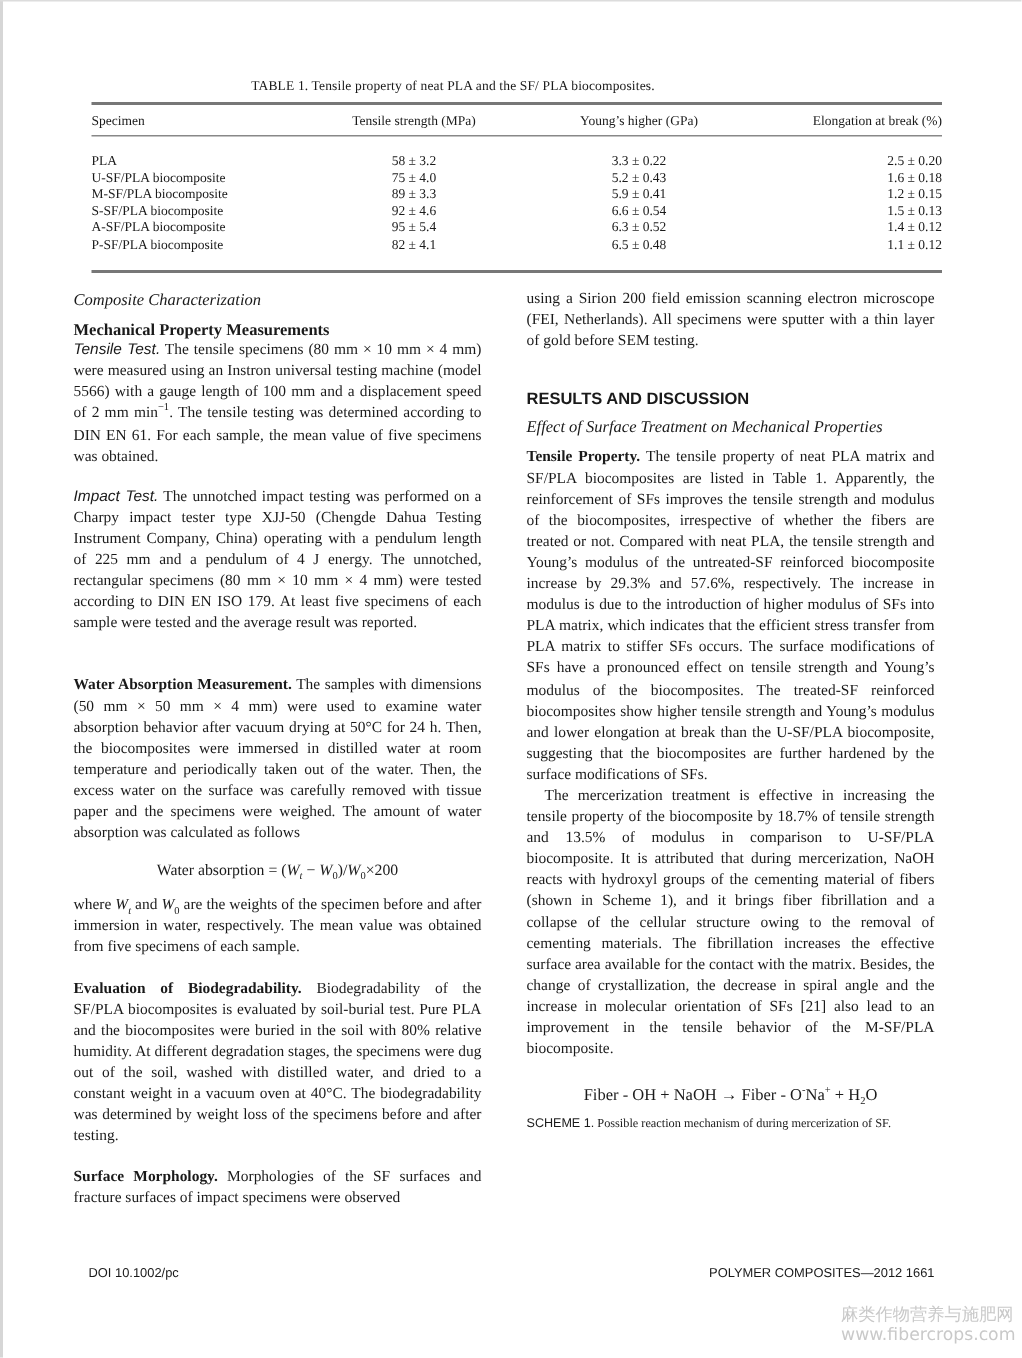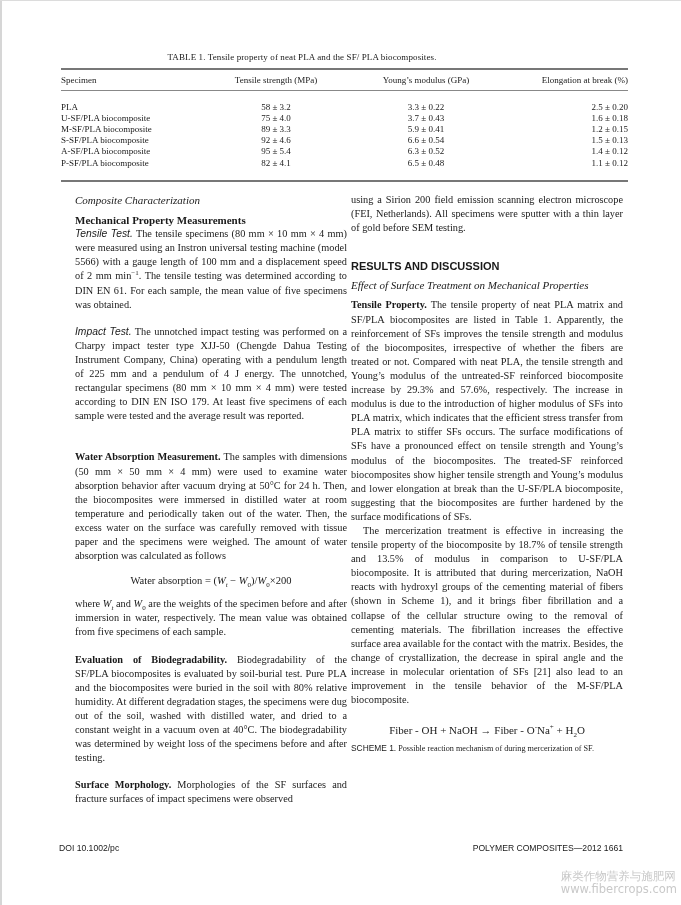--- a/index.html
+++ b/index.html
@@ -23,21 +23,21 @@
   table.data th { font-weight: normal; padding: 5px 0 5px 0; }
   table.data td { padding: 0; height: 11.1px; line-height: 11.1px; }
   .c1 { text-align: left; width: 150px; }
   .c2 { text-align: center; width: 130px; }
   .c3 { text-align: center; width: 170px; }
   .c4 { text-align: right; }
   .tbody-pad td { height: 4px; }
 
   
   .col { position: absolute; width: 272px; font-size: 10.3px; line-height: 14.1px; text-align: justify; }
-  .col-left { left: 75px; }
+  .col-left { left: 49px; }
   .col-right { left: 351px; }
   .col p { margin: 0; }
   .italic-sub { font-style: italic; font-size: 11px; }
   .bold-head { font-weight: bold; font-size: 11px; }
   .sans-it { font-family: "Liberation Sans", "DejaVu Sans", sans-serif; font-style: italic; }
   .run-head { font-weight: bold; }
   .sec-head {
     font-family: Liberation Sans, sans-serif; font-weight: bold; font-size: 11px;
   }
   .indent { text-indent: 12px; }
@@ -64,41 +64,41 @@
 
 <div class="table-caption">TABLE 1.   Tensile property of neat PLA and the SF/ PLA biocomposites.</div>
 
 <div class="table-wrap">
   <div class="rule-thick"></div>
   <table class="data">
     <thead>
       <tr>
         <th class="c1">Specimen</th>
         <th class="c2">Tensile strength (MPa)</th>
-        <th class="c3">Young’s modulus (GPa)</th>
+        <th class="c3">Young’s higher (GPa)</th>
         <th class="c4">Elongation at break (%)</th>
       </tr>
     </thead>
   </table>
   <div class="rule-thin"></div>
   <table class="data">
     <tbody>
       <tr class="tbody-pad">
           <td colspan="4"></td>
         </tr>
       <tr>
         <td class="c1">PLA</td>
         <td class="c2">58 ± 3.2</td>
         <td class="c3">3.3 ± 0.22</td>
         <td class="c4">2.5 ± 0.20</td>
       </tr>
       <tr>
         <td class="c1">U-SF/PLA biocomposite</td>
         <td class="c2">75 ± 4.0</td>
-        <td class="c3">3.7 ± 0.43</td>
+        <td class="c3">5.2 ± 0.43</td>
         <td class="c4">1.6 ± 0.18</td>
       </tr>
       <tr>
         <td class="c1">M-SF/PLA biocomposite</td>
         <td class="c2">89 ± 3.3</td>
         <td class="c3">5.9 ± 0.41</td>
         <td class="c4">1.2 ± 0.15</td>
       </tr>
       <tr>
         <td class="c1">S-SF/PLA biocomposite</td>

